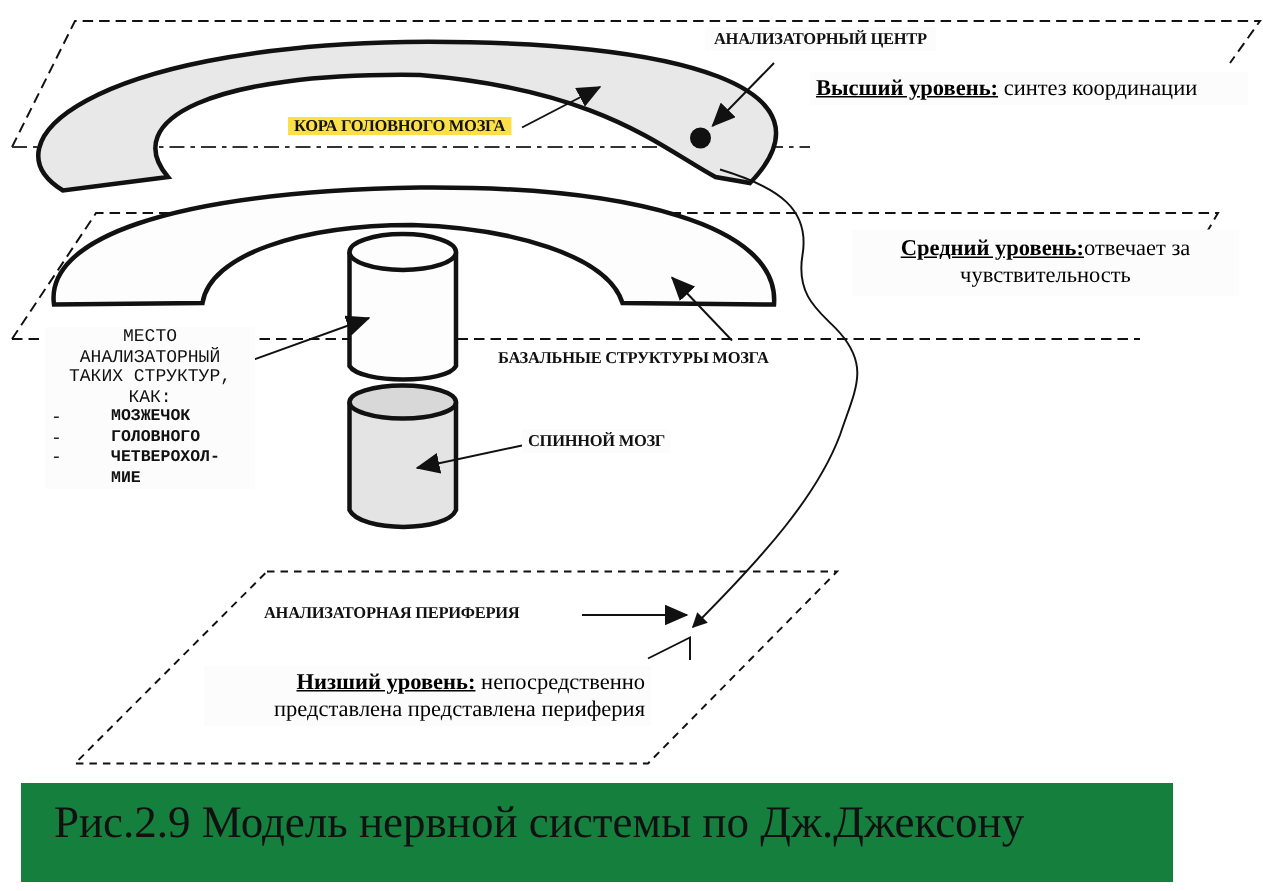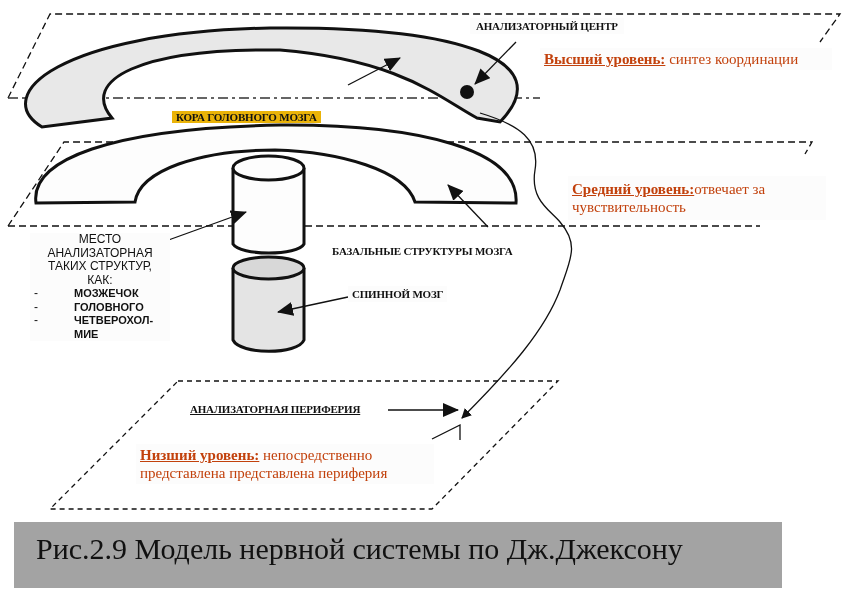--- a/index.html
+++ b/index.html
@@ -1,26 +1,26 @@
 <!DOCTYPE html>
 <html><head>
 <meta charset="utf-8">
 <style>
   html, body { margin:0; padding:0; background:#ffffff; }
   body { width:842px; height:594px; position:relative; overflow:hidden; font-family:"Liberation Serif", serif; color:#111; }
   svg.diagram { position:absolute; left:0; top:0; width:842px; height:594px; }
   .lbl { position:absolute; font-family:"Liberation Serif", serif; font-weight:bold; font-size:11px; color:#111; white-space:nowrap; letter-spacing:-0.2px; }
-  .desc { position:absolute; font-family:"Liberation Serif", serif; font-size:15px; line-height:18px; color:#c2410c; }
+  .desc { position:absolute; font-family:"Liberation Serif", serif; font-size:15px; line-height:18px; color:#000000; }
   .desc b { text-decoration:underline; font-weight:bold; }
   .bg { background:#fcfcfc; }
-  .place { position:absolute; left:30px; top:233px; width:140px; font-size:12px; line-height:13.5px; text-align:center; font-family:Liberation Sans, sans-serif; color:#111; }
+  .place { position:absolute; left:30px; top:218px; width:140px; font-size:12px; line-height:13.5px; text-align:center; font-family:Liberation Mono, monospace; color:#111; }
   .place .li { display:flex; text-align:left; }
   .place .dash { width:40px; padding-left:4px; }
   .place .li span.t { font-weight:bold; font-size:11px; }
-  .caption { position:absolute; left:14px; top:522px; width:768px; height:66px; background:#a3a3a3; font-family:"Liberation Serif", serif; font-size:30px; line-height:54px; padding-left:22px; box-sizing:border-box; color:#111; }
+  .caption { position:absolute; left:14px; top:522px; width:768px; height:66px; background:#15803d; font-family:"Liberation Serif", serif; font-size:30px; line-height:54px; padding-left:22px; box-sizing:border-box; color:#111; }
 </style>
 </head>
 <body>
 
 <svg class="diagram" viewBox="0 0 842 594">
   <defs>
     <marker id="arr" markerWidth="10" markerHeight="10" refX="9" refY="5" orient="auto" markerUnits="userSpaceOnUse">
       <path d="M0,0 L10,5 L0,10 z" fill="#111"></path>
     </marker>
     <marker id="arrBig" markerWidth="16" markerHeight="14" refX="15" refY="7" orient="auto" markerUnits="userSpaceOnUse">
@@ -62,42 +62,42 @@
   <path d="M480,113 C520,125 540,140 535,170 C530,200 550,210 560,222 C580,245 570,260 560,290 C545,330 510,370 462,418" fill="none" stroke="#111" stroke-width="1.3" marker-end="url(#arr)"></path>
 
   <g>
     <polygon points="178,381 558,381 432,509 50,509" fill="none" stroke="#111" stroke-width="1.3" stroke-dasharray="5,4"></polygon>
   </g>
   <line x1="388" y1="410" x2="458" y2="410" stroke="#111" stroke-width="1.3" marker-end="url(#arrBig)"></line>
   <polyline points="432,439 460,425 460,440" fill="none" stroke="#111" stroke-width="1.3"></polyline>
 </svg>
 
 <div class="lbl bg" style="left:470px; top:18px; padding:2px 6px;">АНАЛИЗАТОРНЫЙ ЦЕНТР</div>
-<div class="lbl" style="left:172px; top:78px; background:#eab308; padding:0 4px;margin-top:33px;">КОРА ГОЛОВНОГО МОЗГА</div>
-<div class="lbl" style="left:332px; top:233px;margin-top:12px;">БАЗАЛЬНЫЕ СТРУКТУРЫ МОЗГА</div>
+<div class="lbl" style="left:192px; top:78px; background:#fde047; padding:0 4px;">КОРА ГОЛОВНОГО МОЗГА</div>
+<div class="lbl" style="left:332px; top:233px;">БАЗАЛЬНЫЕ СТРУКТУРЫ МОЗГА</div>
 <div class="lbl bg" style="left:348px; top:286px; padding:2px 4px;">СПИННОЙ МОЗГ</div>
-<div class="lbl" style="left:190px; top:403px;text-decoration:underline;">АНАЛИЗАТОРНАЯ ПЕРИФЕРИЯ</div>
+<div class="lbl" style="left:176px; top:403px;">АНАЛИЗАТОРНАЯ ПЕРИФЕРИЯ</div>
 
 <div class="desc bg" style="left:540px; top:48px; width:284px; padding:2px 4px;">
   <div><b>Высший уровень:</b> <span>синтез координации</span></div>
 </div>
 
-<div class="desc bg" style="left:568px; top:176px; width:250px; padding:4px 4px;">
+<div class="desc bg" style="left:568px; top:153px; width:250px; padding:4px 4px;text-align:center;">
   <div><b>Средний уровень:</b><span>отвечает за</span></div>
   <div>чувствительность</div>
 </div>
 
-<div class="desc bg" style="left:136px; top:444px; width:290px; padding:2px 4px; text-align:left;">
+<div class="desc bg" style="left:136px; top:444px; width:290px; padding:2px 4px; text-align:right;">
   <div><b>Низший уровень:</b> <span>непосредственно</span></div>
   <div>представлена представлена периферия</div>
 </div>
 
 <div class="place bg">
   <div>МЕСТО</div>
-  <div>АНАЛИЗАТОРНАЯ</div>
+  <div>АНАЛИЗАТОРНЫЙ</div>
   <div>ТАКИХ СТРУКТУР,</div>
   <div>КАК:</div>
   <div class="li">
       <span class="dash">-</span>
       <span class="t">МОЗЖЕЧОК</span>
     </div>
   <div class="li">
       <span class="dash">-</span>
       <span class="t">ГОЛОВНОГО</span>
     </div>

